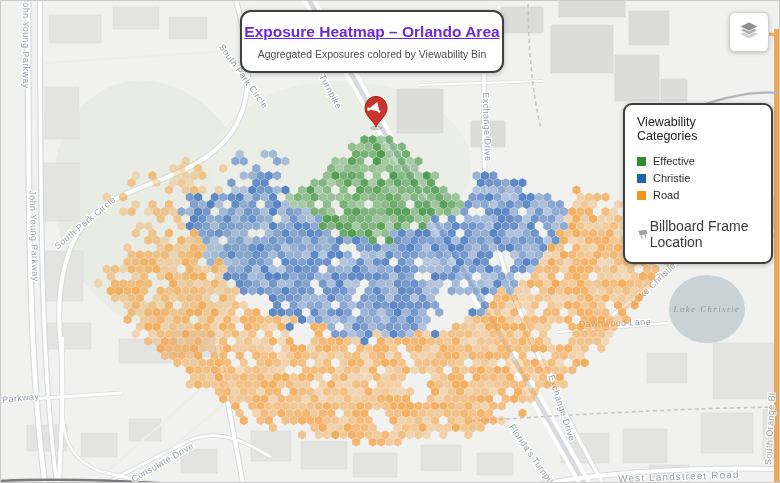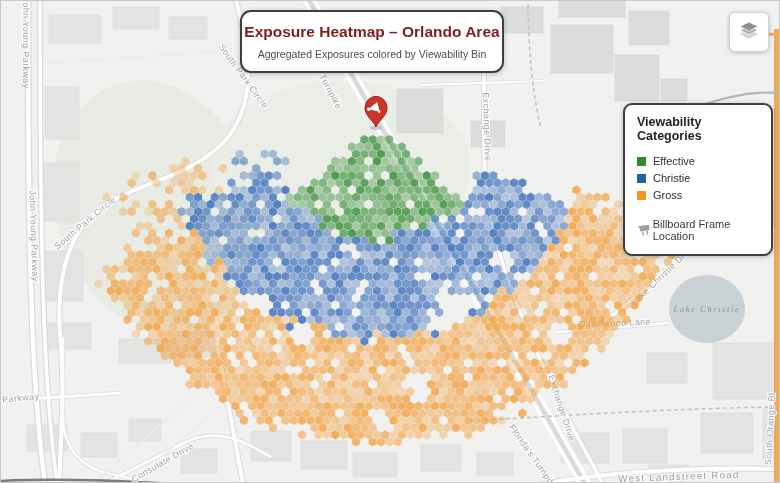--- a/index.html
+++ b/index.html
@@ -10,30 +10,30 @@
   .road-label{font-size:9px;fill:#9aa3af;text-anchor:middle;
               paint-order:stroke;stroke:#ffffff;stroke-width:2.4px;stroke-opacity:.85;
               font-family:"Liberation Sans",sans-serif;letter-spacing:.4px;}
   .road-label.big{font-size:10px;letter-spacing:1.1px;fill:#99a2ad;}
   .lake-label{font-size:8.5px;fill:#8a959b;text-anchor:middle;letter-spacing:1.6px;
               font-style:italic;font-family:"Liberation Serif",serif;}
   .card{position:absolute;background:#fff;border:2px solid #3f3f3f;
         box-shadow:0 1px 5px rgba(0,0,0,.25);}
   #title-card{left:239px;top:9px;width:264px;height:63px;border-radius:11px;
               text-align:center;box-sizing:border-box;padding-top:11px;}
-  #title-card .t{font-size:15.5px;font-weight:600;color:#7f1d1d;}
+  #title-card .t{font-size:15.5px;font-weight:600;color:#6d28d9;text-decoration:underline;}
   #title-card .s{font-size:10.5px;color:#4c4c4c;margin-top:7px;}
   #legend{left:622px;top:102px;width:150px;border-radius:9px;
           box-sizing:border-box;padding:10px 12px 12px 12px;}
-  #legend .lg-title{font-size:12.5px;font-weight:bold;color:#1f1f1f;margin-bottom:12px;}
+  #legend .lg-title{font-size:12.5px;font-weight:normal;color:#1f1f1f;margin-bottom:12px;}
   .lg-item{display:flex;align-items:center;margin:5px 0;}
   .lg-swatch{width:9px;height:9px;margin-right:7px;flex:0 0 auto;}
   .lg-label{font-size:11px;color:#2e2e2e;}
   .lg-marker-row{display:flex;align-items:center;margin-top:17px;}
-  .lg-marker-row .lg-label{font-size:11px;color:#3a3a3a;}
+  .lg-marker-row .lg-label{font-size:14px;color:#3a3a3a;}
   #layers-btn{position:absolute;left:728px;top:11px;width:38px;height:38px;
               background:#fff;border:1px solid #d2d2d2;border-radius:6px;
               box-shadow:0 1px 4px rgba(0,0,0,.22);display:flex;
               align-items:center;justify-content:center;cursor:pointer;}
 </style>
 </head>
 <body>
 
 <div id="screen">
 
@@ -1948,21 +1948,21 @@
     <div class="lg-item">
       <span class="lg-swatch" style="background: rgb(46, 139, 46);"></span>
       <span class="lg-label">Effective</span>
     </div>
     <div class="lg-item">
       <span class="lg-swatch" style="background: rgb(34, 99, 174);"></span>
       <span class="lg-label">Christie</span>
     </div>
     <div class="lg-item">
       <span class="lg-swatch" style="background: rgb(246, 148, 29);"></span>
-      <span class="lg-label">Gross</span>
+      <span class="lg-label">Road</span>
     </div>
     <div class="lg-marker-row">
       <svg width="18" height="14" viewBox="0 0 18 14">
         <g fill="#9aa0a6" transform="rotate(-9 9 7)">
           <rect x="3.5" y="1.5" width="11" height="6.6" rx="1"></rect>
           <rect x="5.5" y="8.4" width="1.6" height="4.4"></rect>
           <rect x="10.6" y="8.4" width="1.6" height="4.4"></rect>
         </g>
         <path d="M1,3.2 L3.6,2.2 L3.6,5 Z" fill="#9aa0a6"></path>
       </svg>

